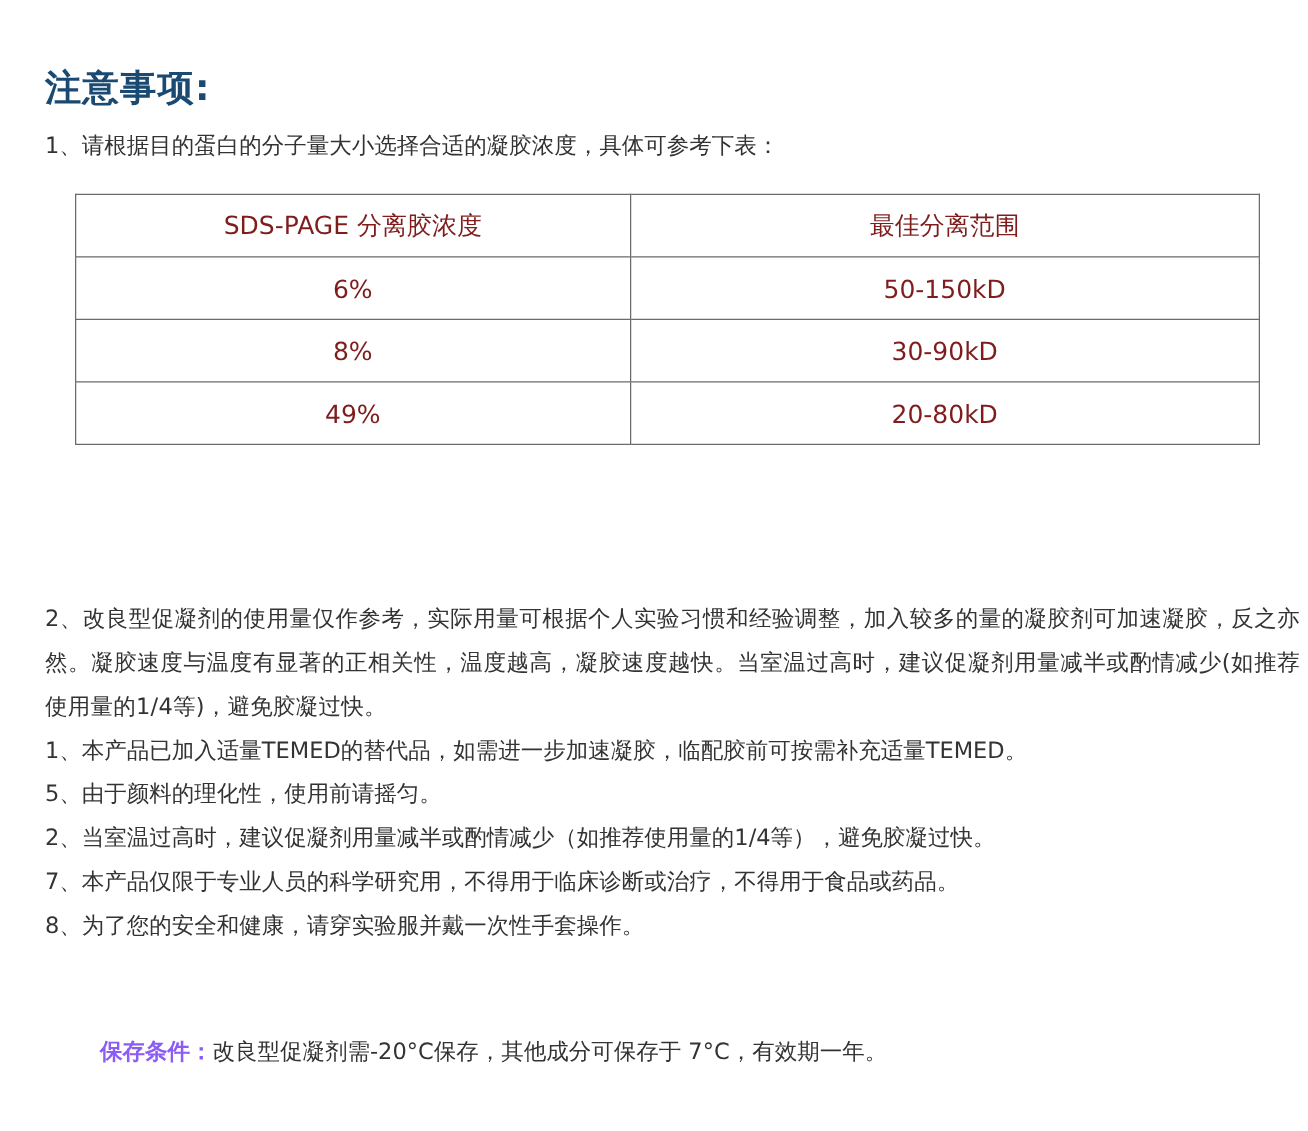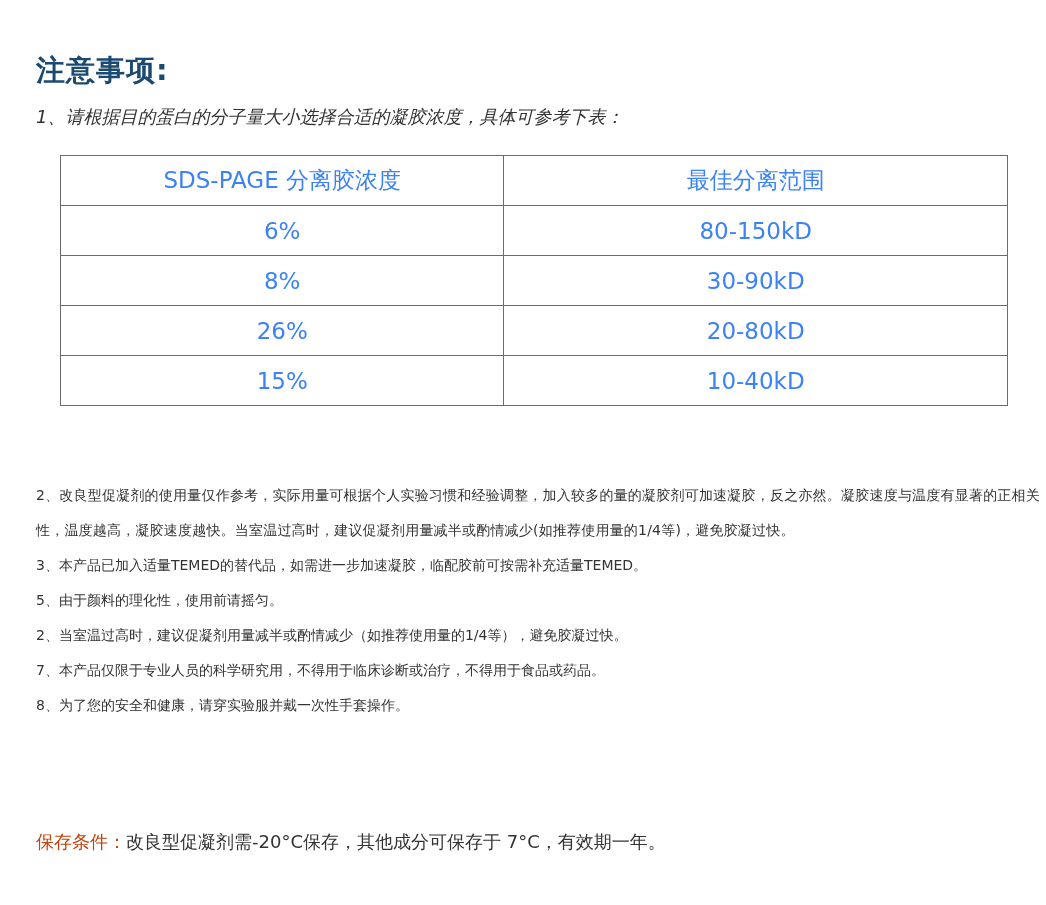--- a/index.html
+++ b/index.html
@@ -33,48 +33,47 @@
       line-height: 40px;
     }
     .intro {
       position: absolute;
       left: 0;
       top: 103px;
       font-size: 18px;
       line-height: 28px;
       white-space: nowrap;
       color: #333;
-      font-style: italic;
     }
     table.gel {
       position: absolute;
       left: 24px;
       top: 155px;
       width: 948px;
       border-collapse: collapse;
-      font-size: 23px;
-      color: #3b82f6;
+      font-size: 20px;
+      color: #7f1d1d;
     }
     table.gel th, table.gel td {
       border: 1px solid #6b6b6b;
       height: 49px;
       padding: 0;
       text-align: center;
       vertical-align: middle;
       font-weight: normal;
     }
     table.gel th.c1, table.gel td.c1 { width: 484px; }
     table.gel th.c2, table.gel td.c2 { width: 549px; }
 
     .notes {
       position: absolute;
       left: 0;
       top: 478px;
       width: 1004px;
-      font-size: 14px;
+      font-size: 18px;
       line-height: 35px;
       color: #333;
     }
     .note {
       margin: 0;
       padding: 0;
     }
     .note.wrap {
       text-align: justify;
       letter-spacing: 0.2px;
@@ -82,62 +81,59 @@
     .storage {
       position: absolute;
       left: 0;
       top: 824px;
       font-size: 18px;
       line-height: 35px;
       white-space: nowrap;
       color: #333;
     }
     .storage .label {
-      font-weight: normal;
-      color: #c2410c;
+      font-weight: bold;
+      color: #8b5cf6;
+      margin-left: 44px;
     }
   </style>
 </head>
 <body>
 
 <div class="page">
   <div class="title">注意事项:</div>
 
   <div class="intro">1、请根据目的蛋白的分子量大小选择合适的凝胶浓度，具体可参考下表：</div>
 
   <table class="gel">
     <thead>
       <tr>
         <th class="c1">SDS-PAGE 分离胶浓度</th>
         <th class="c2">最佳分离范围</th>
       </tr>
     </thead>
     <tbody>
       <tr>
         <td class="c1">6%</td>
-        <td class="c2">80-150kD</td>
+        <td class="c2">50-150kD</td>
       </tr>
       <tr>
         <td class="c1">8%</td>
         <td class="c2">30-90kD</td>
       </tr>
       <tr>
-        <td class="c1">26%</td>
+        <td class="c1">49%</td>
         <td class="c2">20-80kD</td>
-      </tr>
-      <tr>
-        <td class="c1">15%</td>
-        <td class="c2">10-40kD</td>
       </tr>
     </tbody>
   </table>
 
   <div class="notes">
     <p class="note wrap">2、改良型促凝剂的使用量仅作参考，实际用量可根据个人实验习惯和经验调整，加入较多的量的凝胶剂可加速凝胶，反之亦然。凝胶速度与温度有显著的正相关性，温度越高，凝胶速度越快。当室温过高时，建议促凝剂用量减半或酌情减少(如推荐使用量的1/4等)，避免胶凝过快。</p>
-    <p class="note">3、本产品已加入适量TEMED的替代品，如需进一步加速凝胶，临配胶前可按需补充适量TEMED。</p>
+    <p class="note">1、本产品已加入适量TEMED的替代品，如需进一步加速凝胶，临配胶前可按需补充适量TEMED。</p>
     <p class="note">5、由于颜料的理化性，使用前请摇匀。</p>
     <p class="note">2、当室温过高时，建议促凝剂用量减半或酌情减少（如推荐使用量的1/4等），避免胶凝过快。</p>
     <p class="note">7、本产品仅限于专业人员的科学研究用，不得用于临床诊断或治疗，不得用于食品或药品。</p>
     <p class="note">8、为了您的安全和健康，请穿实验服并戴一次性手套操作。</p>
   </div>
 
   <div class="storage">
     <span class="label">保存条件：</span><span>改良型促凝剂需-20°C保存，其他成分可保存于 7°C，有效期一年。</span>
   </div>
 </div>

